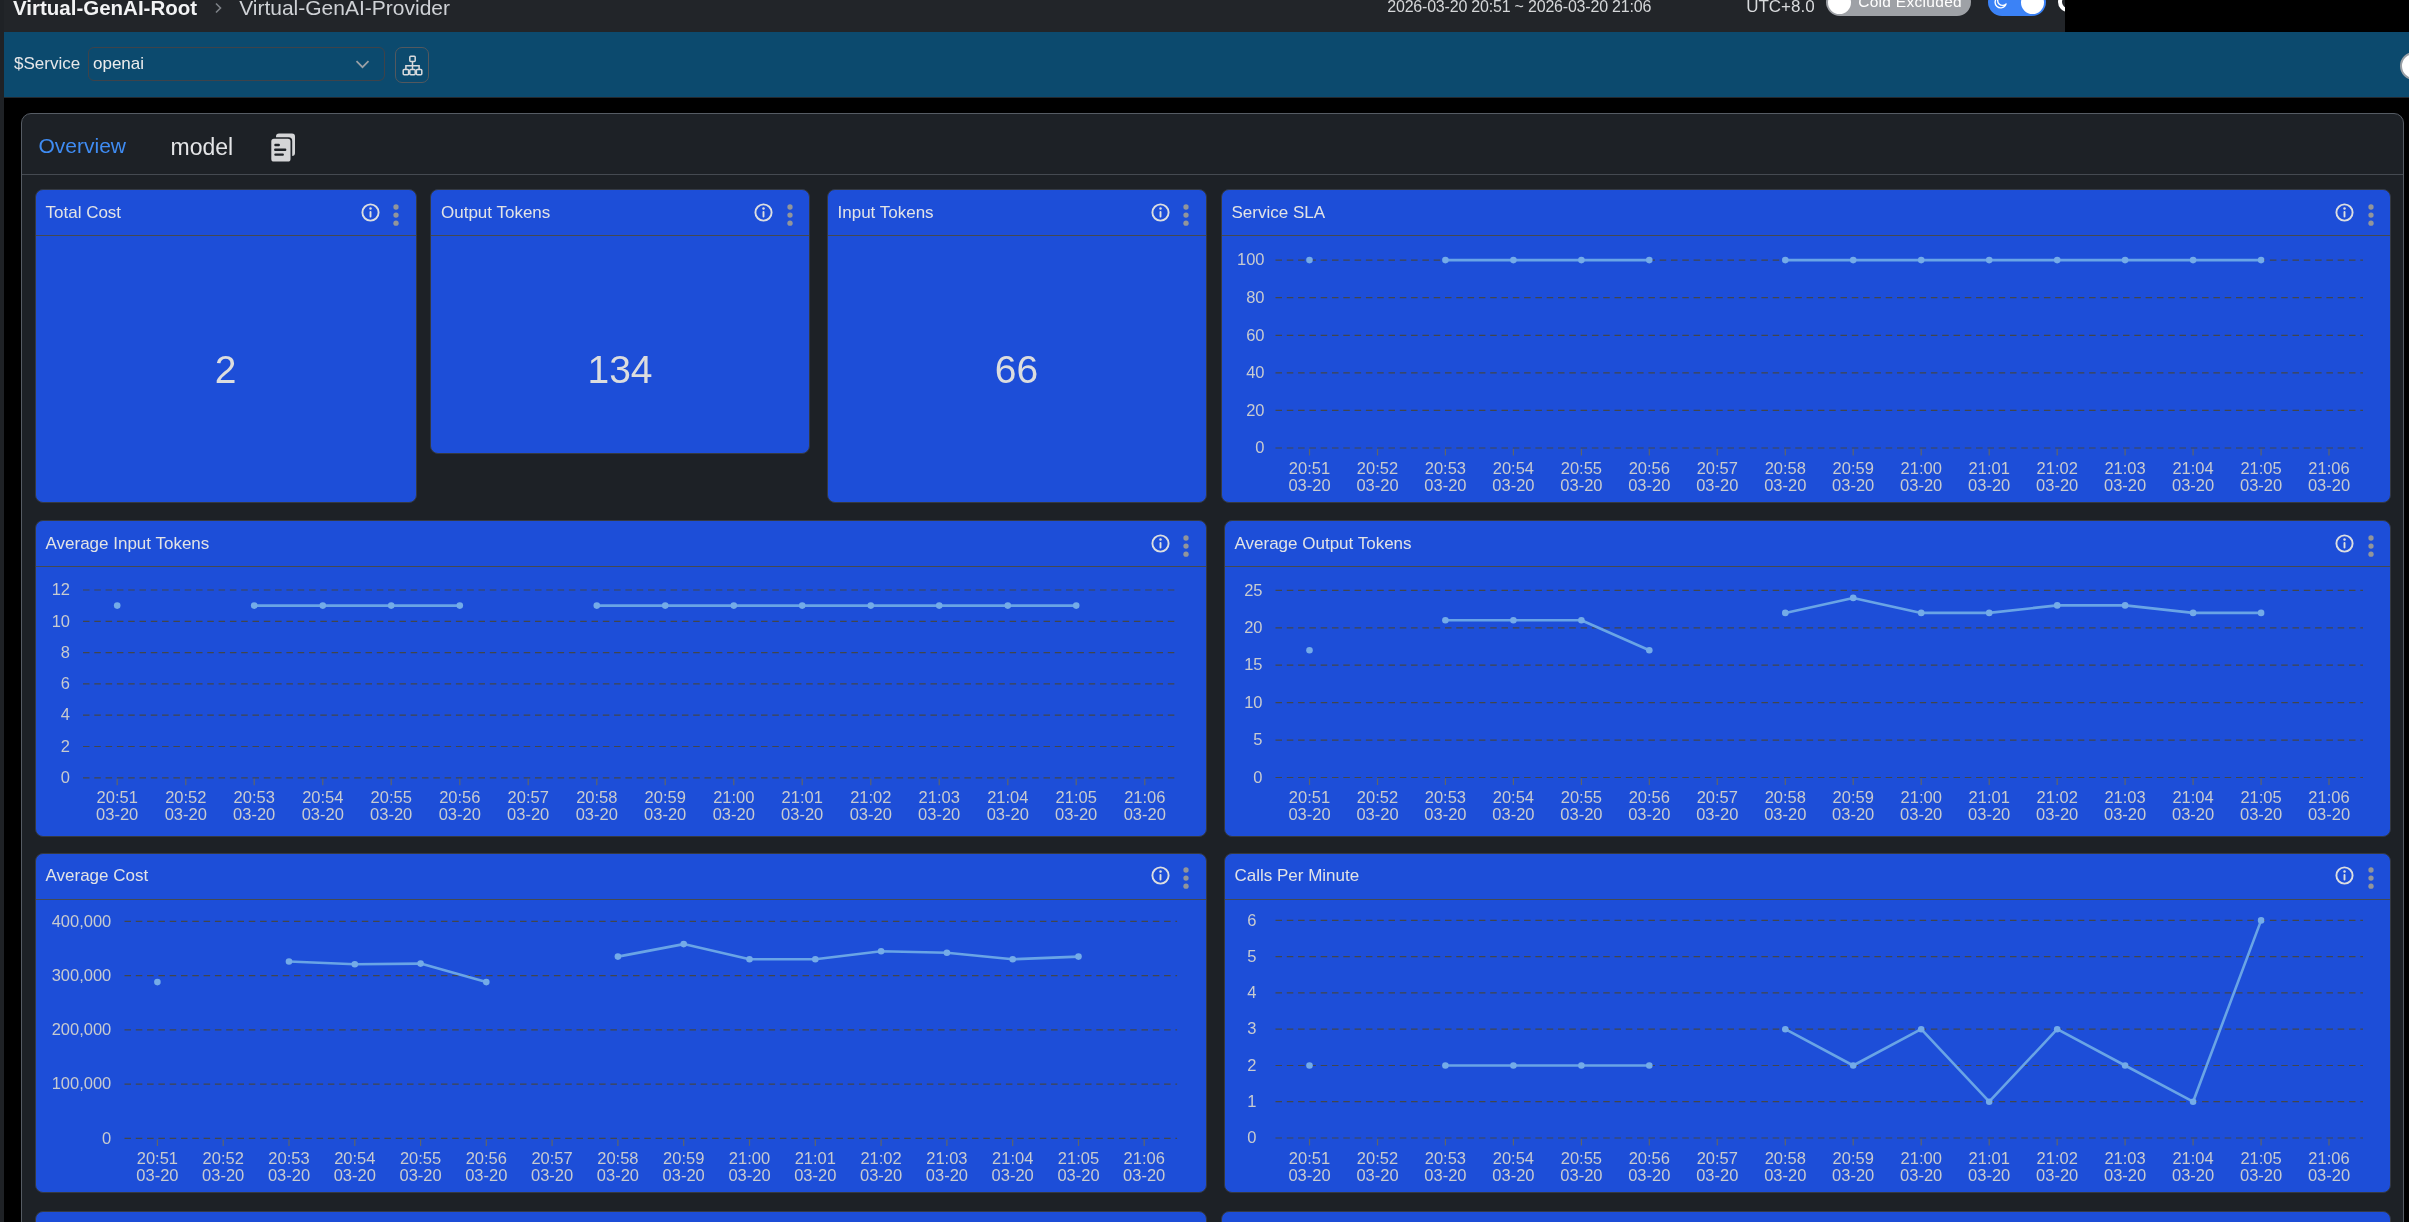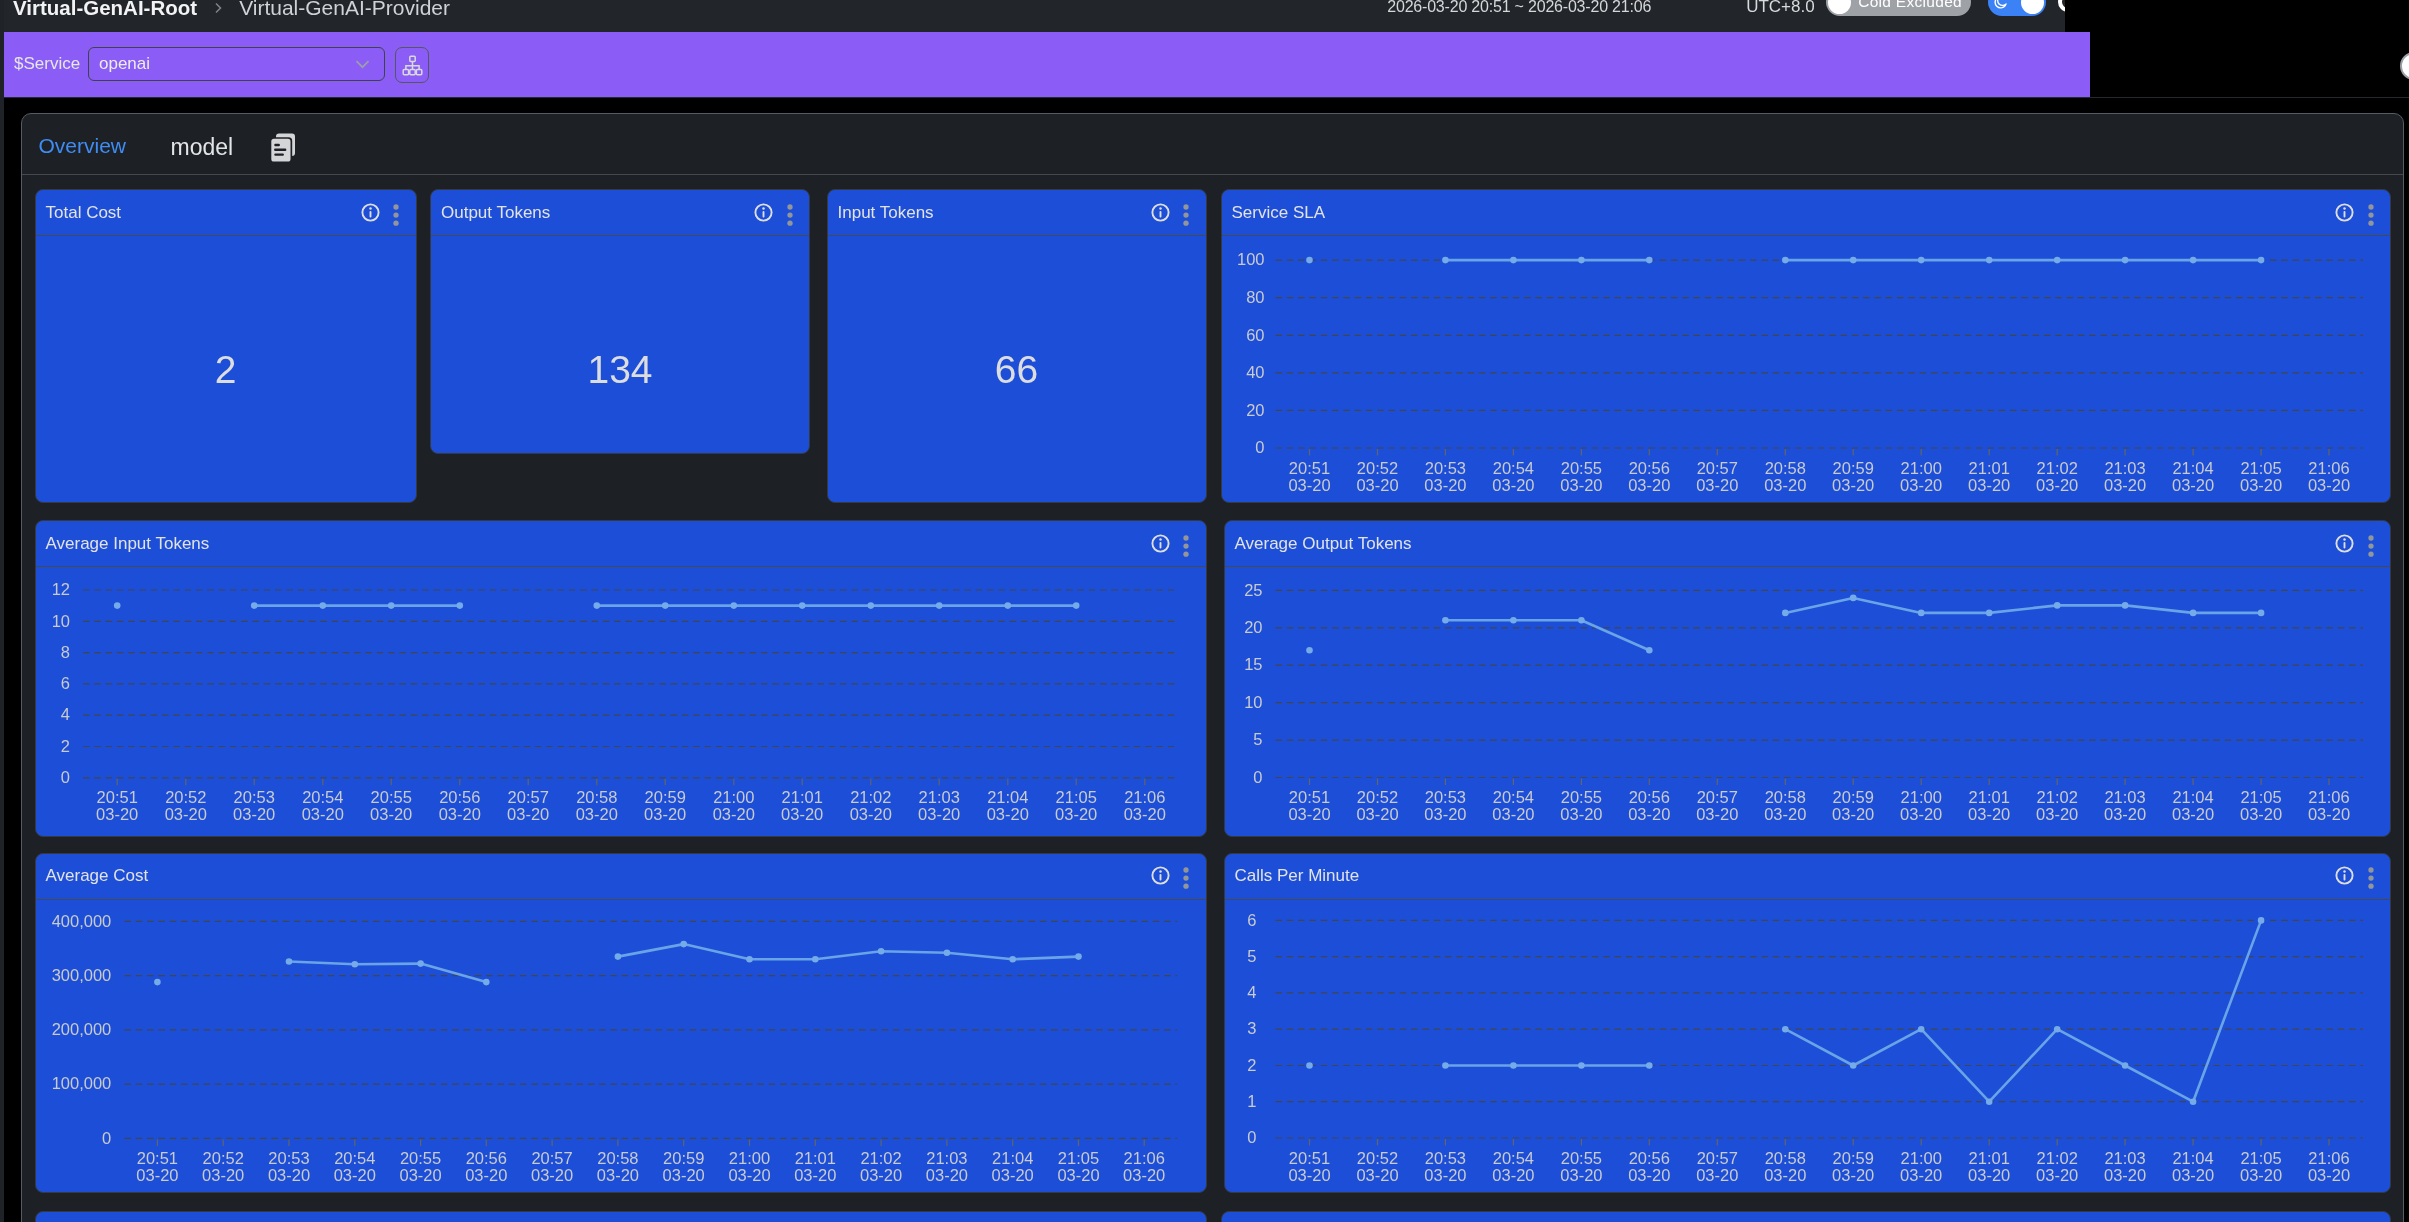--- a/index.html
+++ b/index.html
@@ -6,23 +6,23 @@
 #crumbs{position:absolute;left:13px;top:-7.5px;font-size:21px;color:#cfd2d6;white-space:nowrap;display:flex;align-items:center;height:30px;}
 #crumbs b{color:#f2f3f4;font-weight:700;font-size:20.5px;margin-right:6px;}
 #hright{position:absolute;right:0;top:-12px;height:28px;display:flex;align-items:center;white-space:nowrap;}
 #trange{font-size:16px;letter-spacing:-0.2px;position:relative;top:4.5px;color:#d5d7d9;}
 #utc{font-size:17px;font-weight:400;color:#d8dadc;margin-left:95px;position:relative;top:5px;}
 #coldpill{margin-left:11px;height:28px;border-radius:14px;background:#9ea1a6;color:#fff;font-size:15.5px;letter-spacing:0.3px;display:inline-flex;align-items:center;padding:0 9px 0 2.5px;}
 #coldknob{width:23px;height:23px;border-radius:50%;background:#fff;display:inline-block;margin-right:7px;}
 #moonpill{margin-left:17px;width:58px;height:28px;flex:none;border-radius:14px;background:#3b82f6;display:inline-flex;align-items:center;justify-content:space-between;}
 #moonknob{width:23px;height:23px;border-radius:50%;background:#fff;display:inline-block;margin-right:2.5px;}
 #cornerknob{width:20px;height:20px;border:4.5px solid #fff;border-radius:50%;background:transparent;display:inline-block;margin-left:12px;margin-right:-13px;}
-#toolbar{position:absolute;left:0;top:32px;width:2090px;height:65px;background:#8b5cf6;}
+#toolbar{position:absolute;left:0;top:32px;width:2409px;height:65px;background:#0c4a6e;}
 #svclabel{position:absolute;left:14px;top:22px;font-size:17px;color:#e6e7e9;}
-#svcsel{position:absolute;left:88px;top:15px;width:297px;height:34px;border:1.3px solid #3e434a;border-radius:6px;color:#eceded;font-size:17px;line-height:31px;padding-left:10px;}
+#svcsel{position:absolute;left:88px;top:15px;width:297px;height:34px;border:1.3px solid #3e434a;border-radius:6px;color:#eceded;font-size:17px;line-height:31px;padding-left:4px;}
 #chev{position:absolute;right:14px;top:12px;}
 #treebtn{position:absolute;left:395px;top:15px;width:34px;height:36px;border:1.3px solid #53585e;border-radius:7px;display:inline-flex;align-items:center;justify-content:center;}
 #tooldiv{position:absolute;left:0;top:97px;width:2409px;height:1.3px;background:#25282d;}
 #floatbtn{position:absolute;left:2400px;top:52px;width:28px;height:28px;border:2px solid #9aa0a6;border-radius:50%;background:#fff;}
 #leftstrip{position:absolute;left:0;top:0;width:3.5px;height:1222px;background:#1f2226;}
 #panel{position:absolute;left:20.5px;top:113px;width:2383px;height:1120px;background:#1d2126;border:1.3px solid #565c64;border-radius:10px;}
 #tabs{position:absolute;left:0;top:0;width:100%;height:60px;}
 #tab1{position:absolute;left:17px;top:19.5px;font-size:21px;color:#3f8cf3;}
 #tab2{position:absolute;left:149px;top:19.5px;font-size:23px;color:#e4e5e7;}
 #docsicon{position:absolute;left:247.5px;top:18.5px;}

